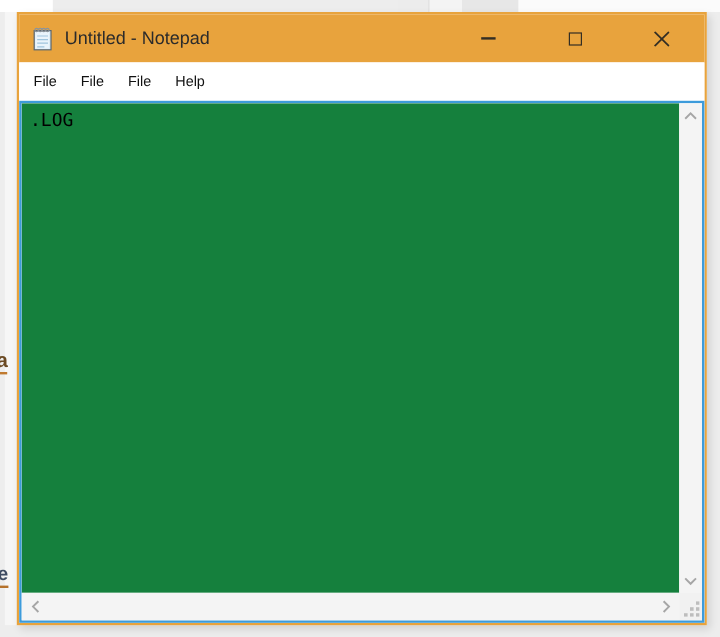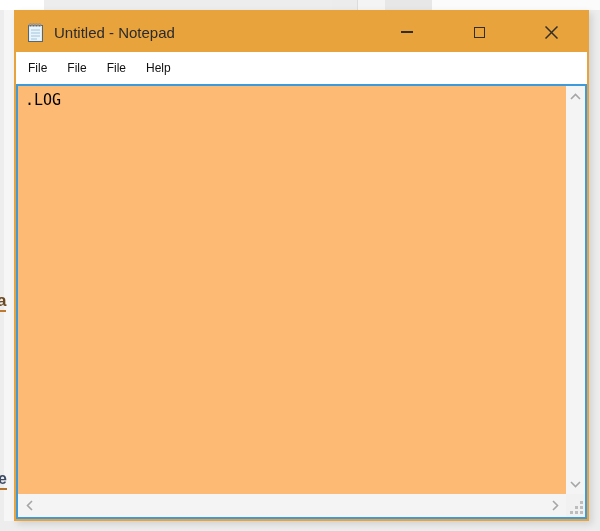--- a/index.html
+++ b/index.html
@@ -46,21 +46,21 @@
     display:flex;align-items:center;padding-left:2px;
   }
   .menu-item{font-size:12px;color:#111111;padding:4px 10px;cursor:default;}
 
   
   .editor{
     flex:1 1 auto;position:relative;background:#FFFFFF;
     border:2px solid #3D9BDB;overflow:hidden;
   }
   .text-content{
-    position:absolute;left:0;top:0;right:19px;bottom:23px;background:#fdba74;
+    position:absolute;left:0;top:0;right:19px;bottom:23px;background:#15803d;
     font-family:"DejaVu Sans Mono", monospace;font-size:15px;color:#000000;
     padding:5px 0 0 7px;white-space:pre;cursor:text;
   }
   .vscroll{
     position:absolute;top:0;right:0;bottom:23px;width:19px;background:#F4F4F4;
   }
   .vscroll .sbtn{position:absolute;left:0;width:19px;height:16px;display:flex;align-items:center;justify-content:center;}
   .vscroll .sbtn.up{top:2px;}
   .vscroll .sbtn.down{bottom:2px;}
   .hscroll{

